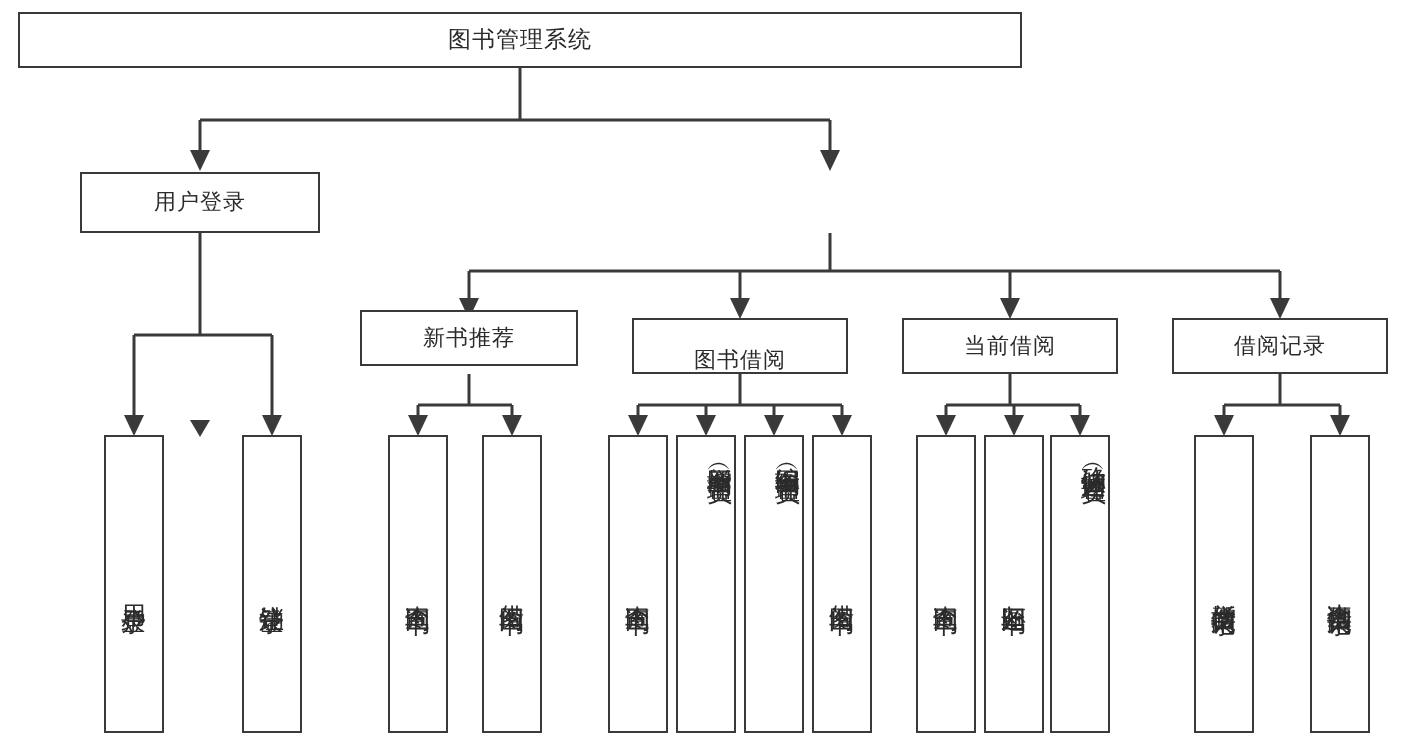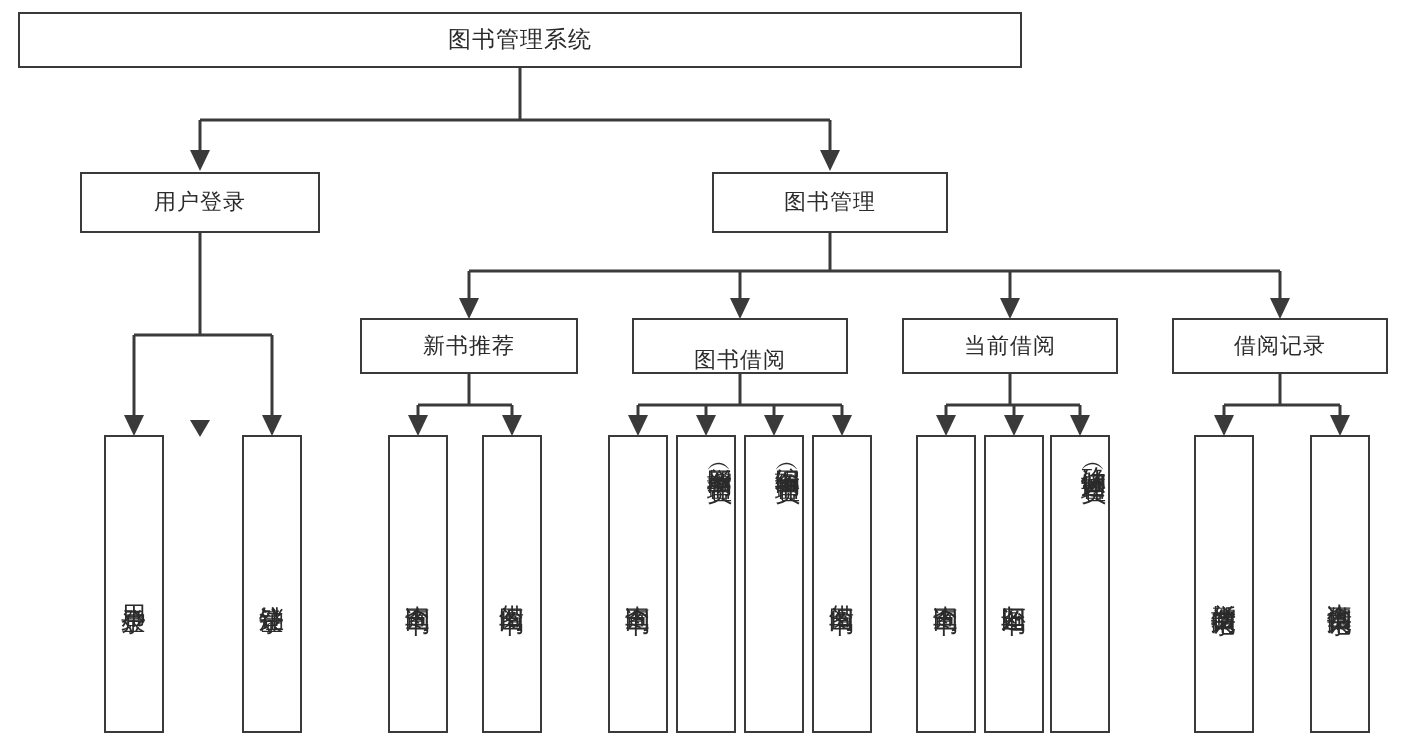--- a/index.html
+++ b/index.html
@@ -147,25 +147,22 @@
     </g>
   </svg>
 
   <div class="node horiz root" style="left:18px; top:12px; width:1004px; height:56px;">
     <span>图书管理系统</span>
   </div>
 
   <div class="node horiz" style="left:80px; top:172px; width:240px; height:61px;">
     <span>用户登录</span>
   </div>
-  <div class="node horiz" style="left:712px; top:172px; width:236px; height:61px;">
-    <span>图书管理</span>
-  </div>
-
-  <div class="node horiz" style="left:360px; top:318px; width:218px; height:56px;">
+
+  <div class="node horiz" style="left:360px; top:310px; width:218px; height:56px;">
     <span>新书推荐</span>
   </div>
   <div class="node horiz" style="left:632px; top:318px; width:216px; height:56px;align-items:flex-end;">
     <span>图书借阅</span>
   </div>
   <div class="node horiz" style="left:902px; top:318px; width:216px; height:56px;">
     <span>当前借阅</span>
   </div>
   <div class="node horiz" style="left:1172px; top:318px; width:216px; height:56px;">
     <span>借阅记录</span>

